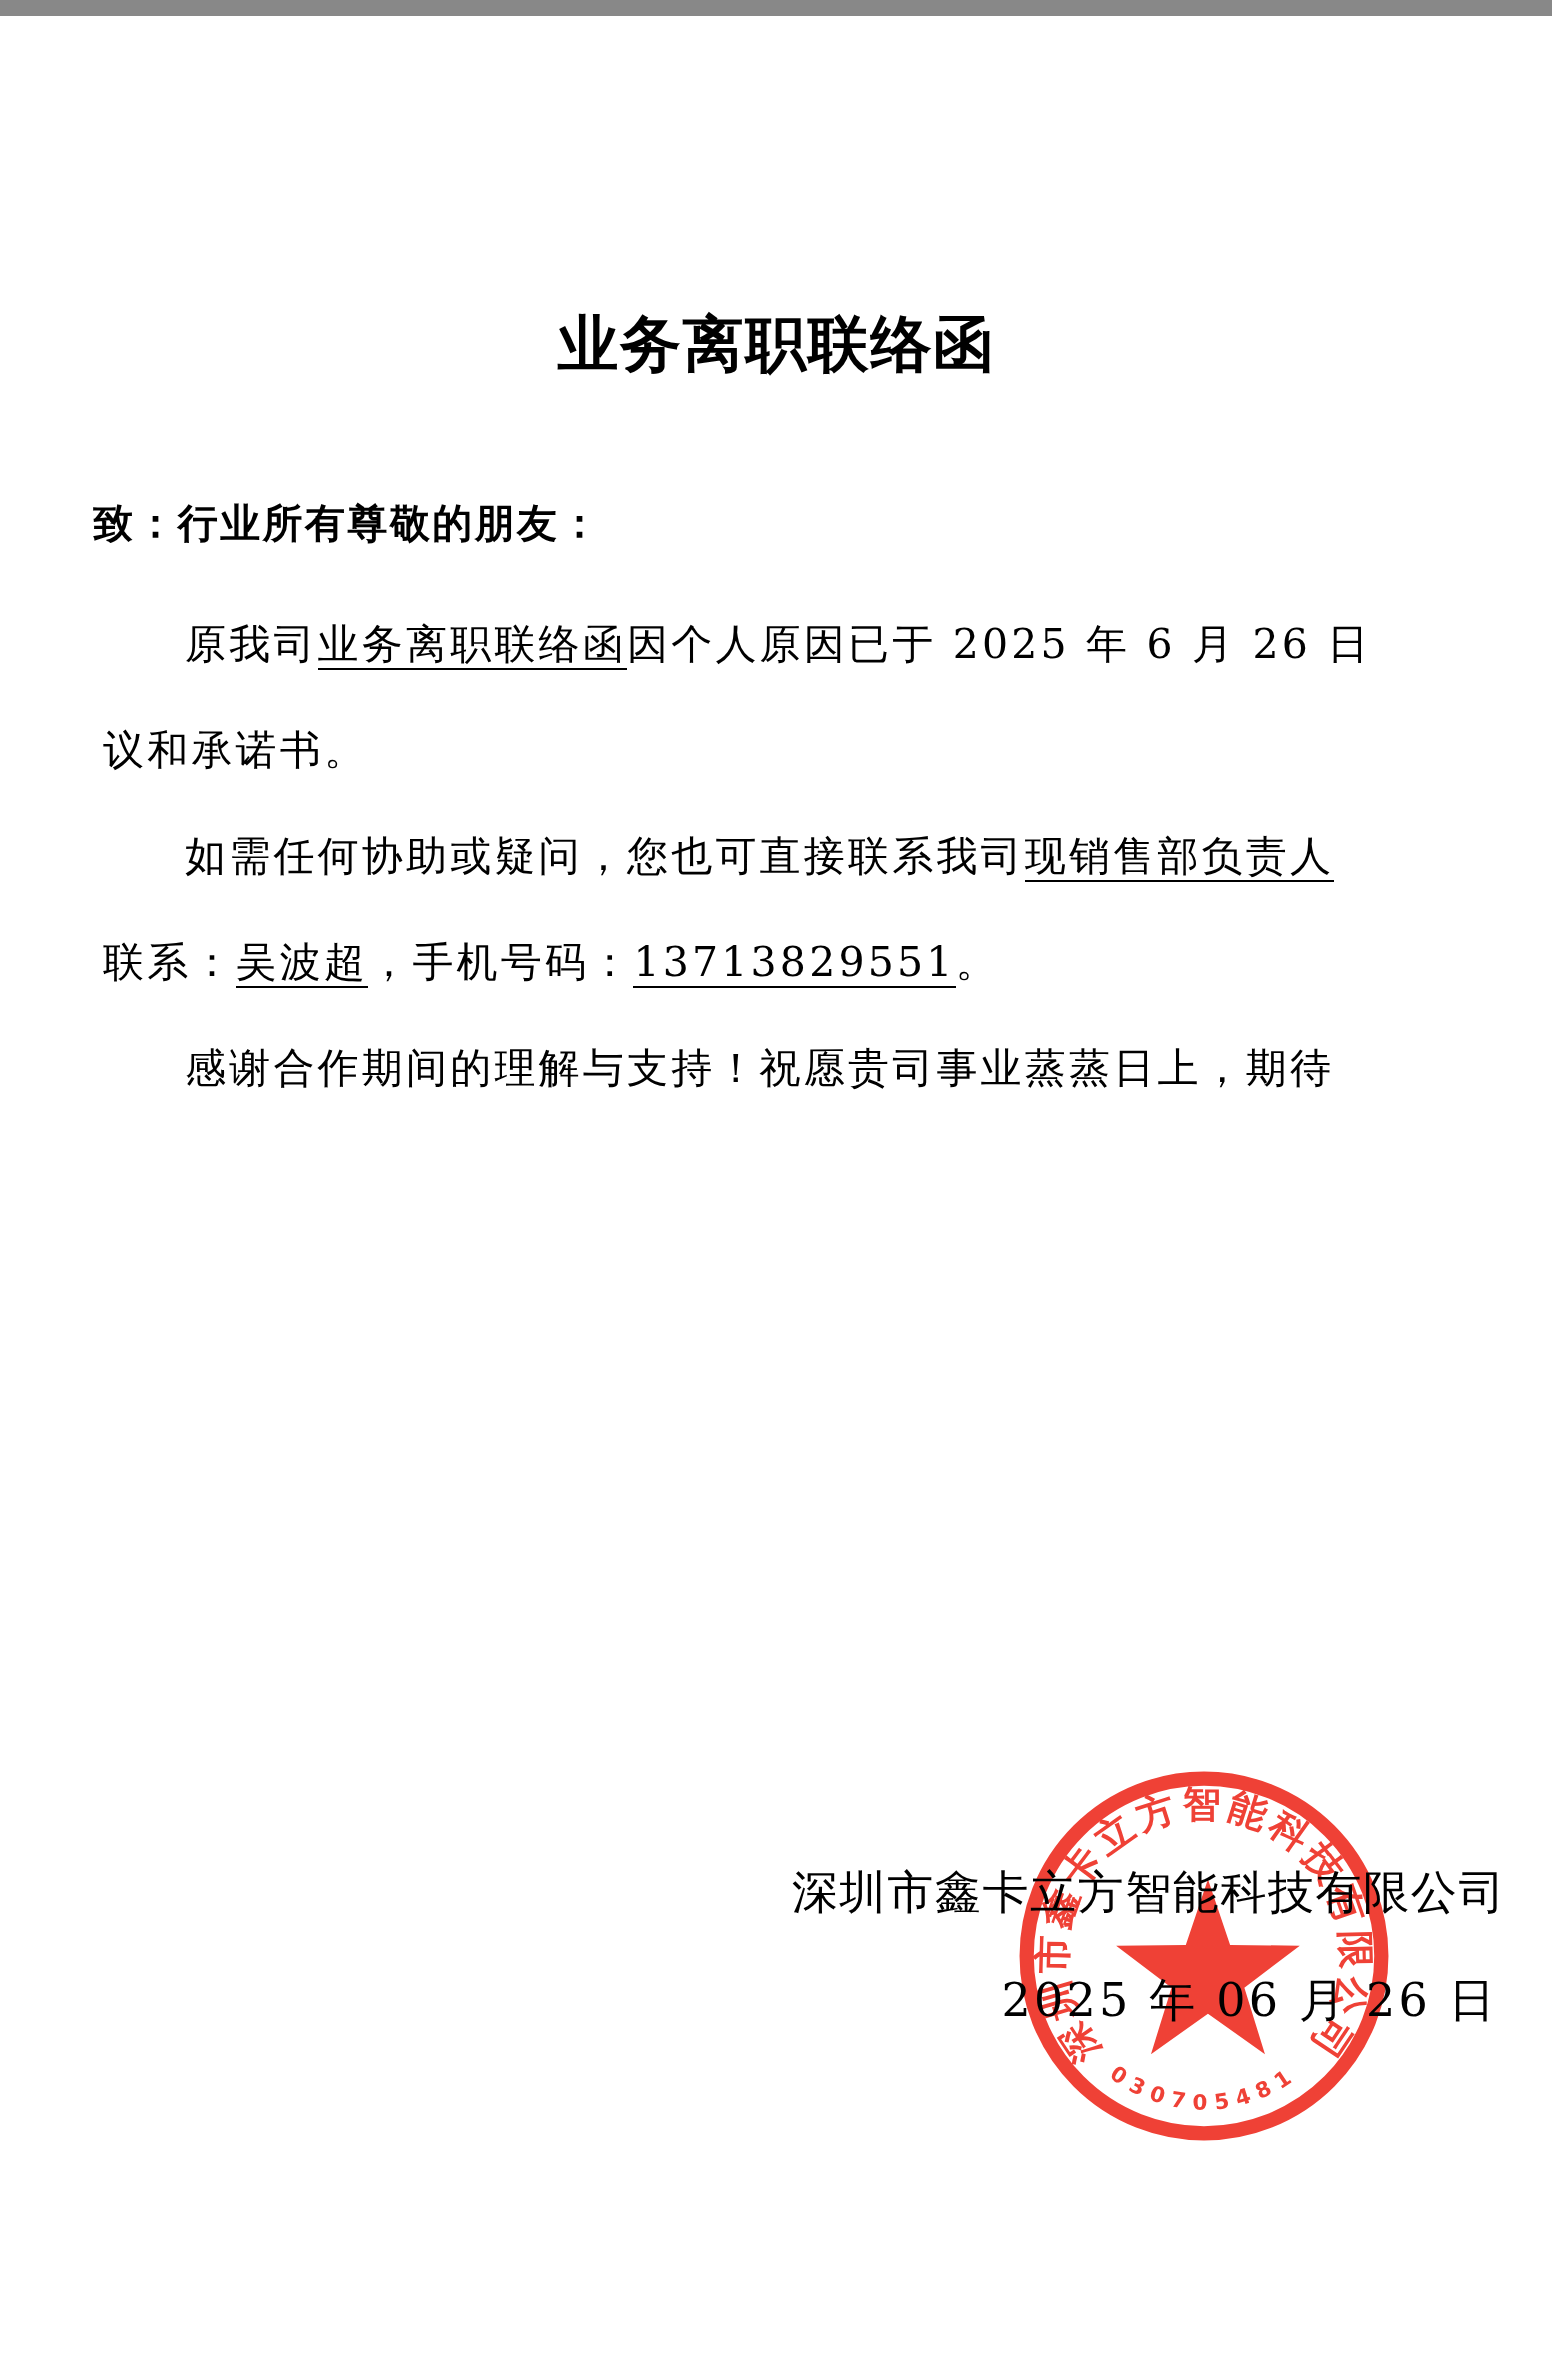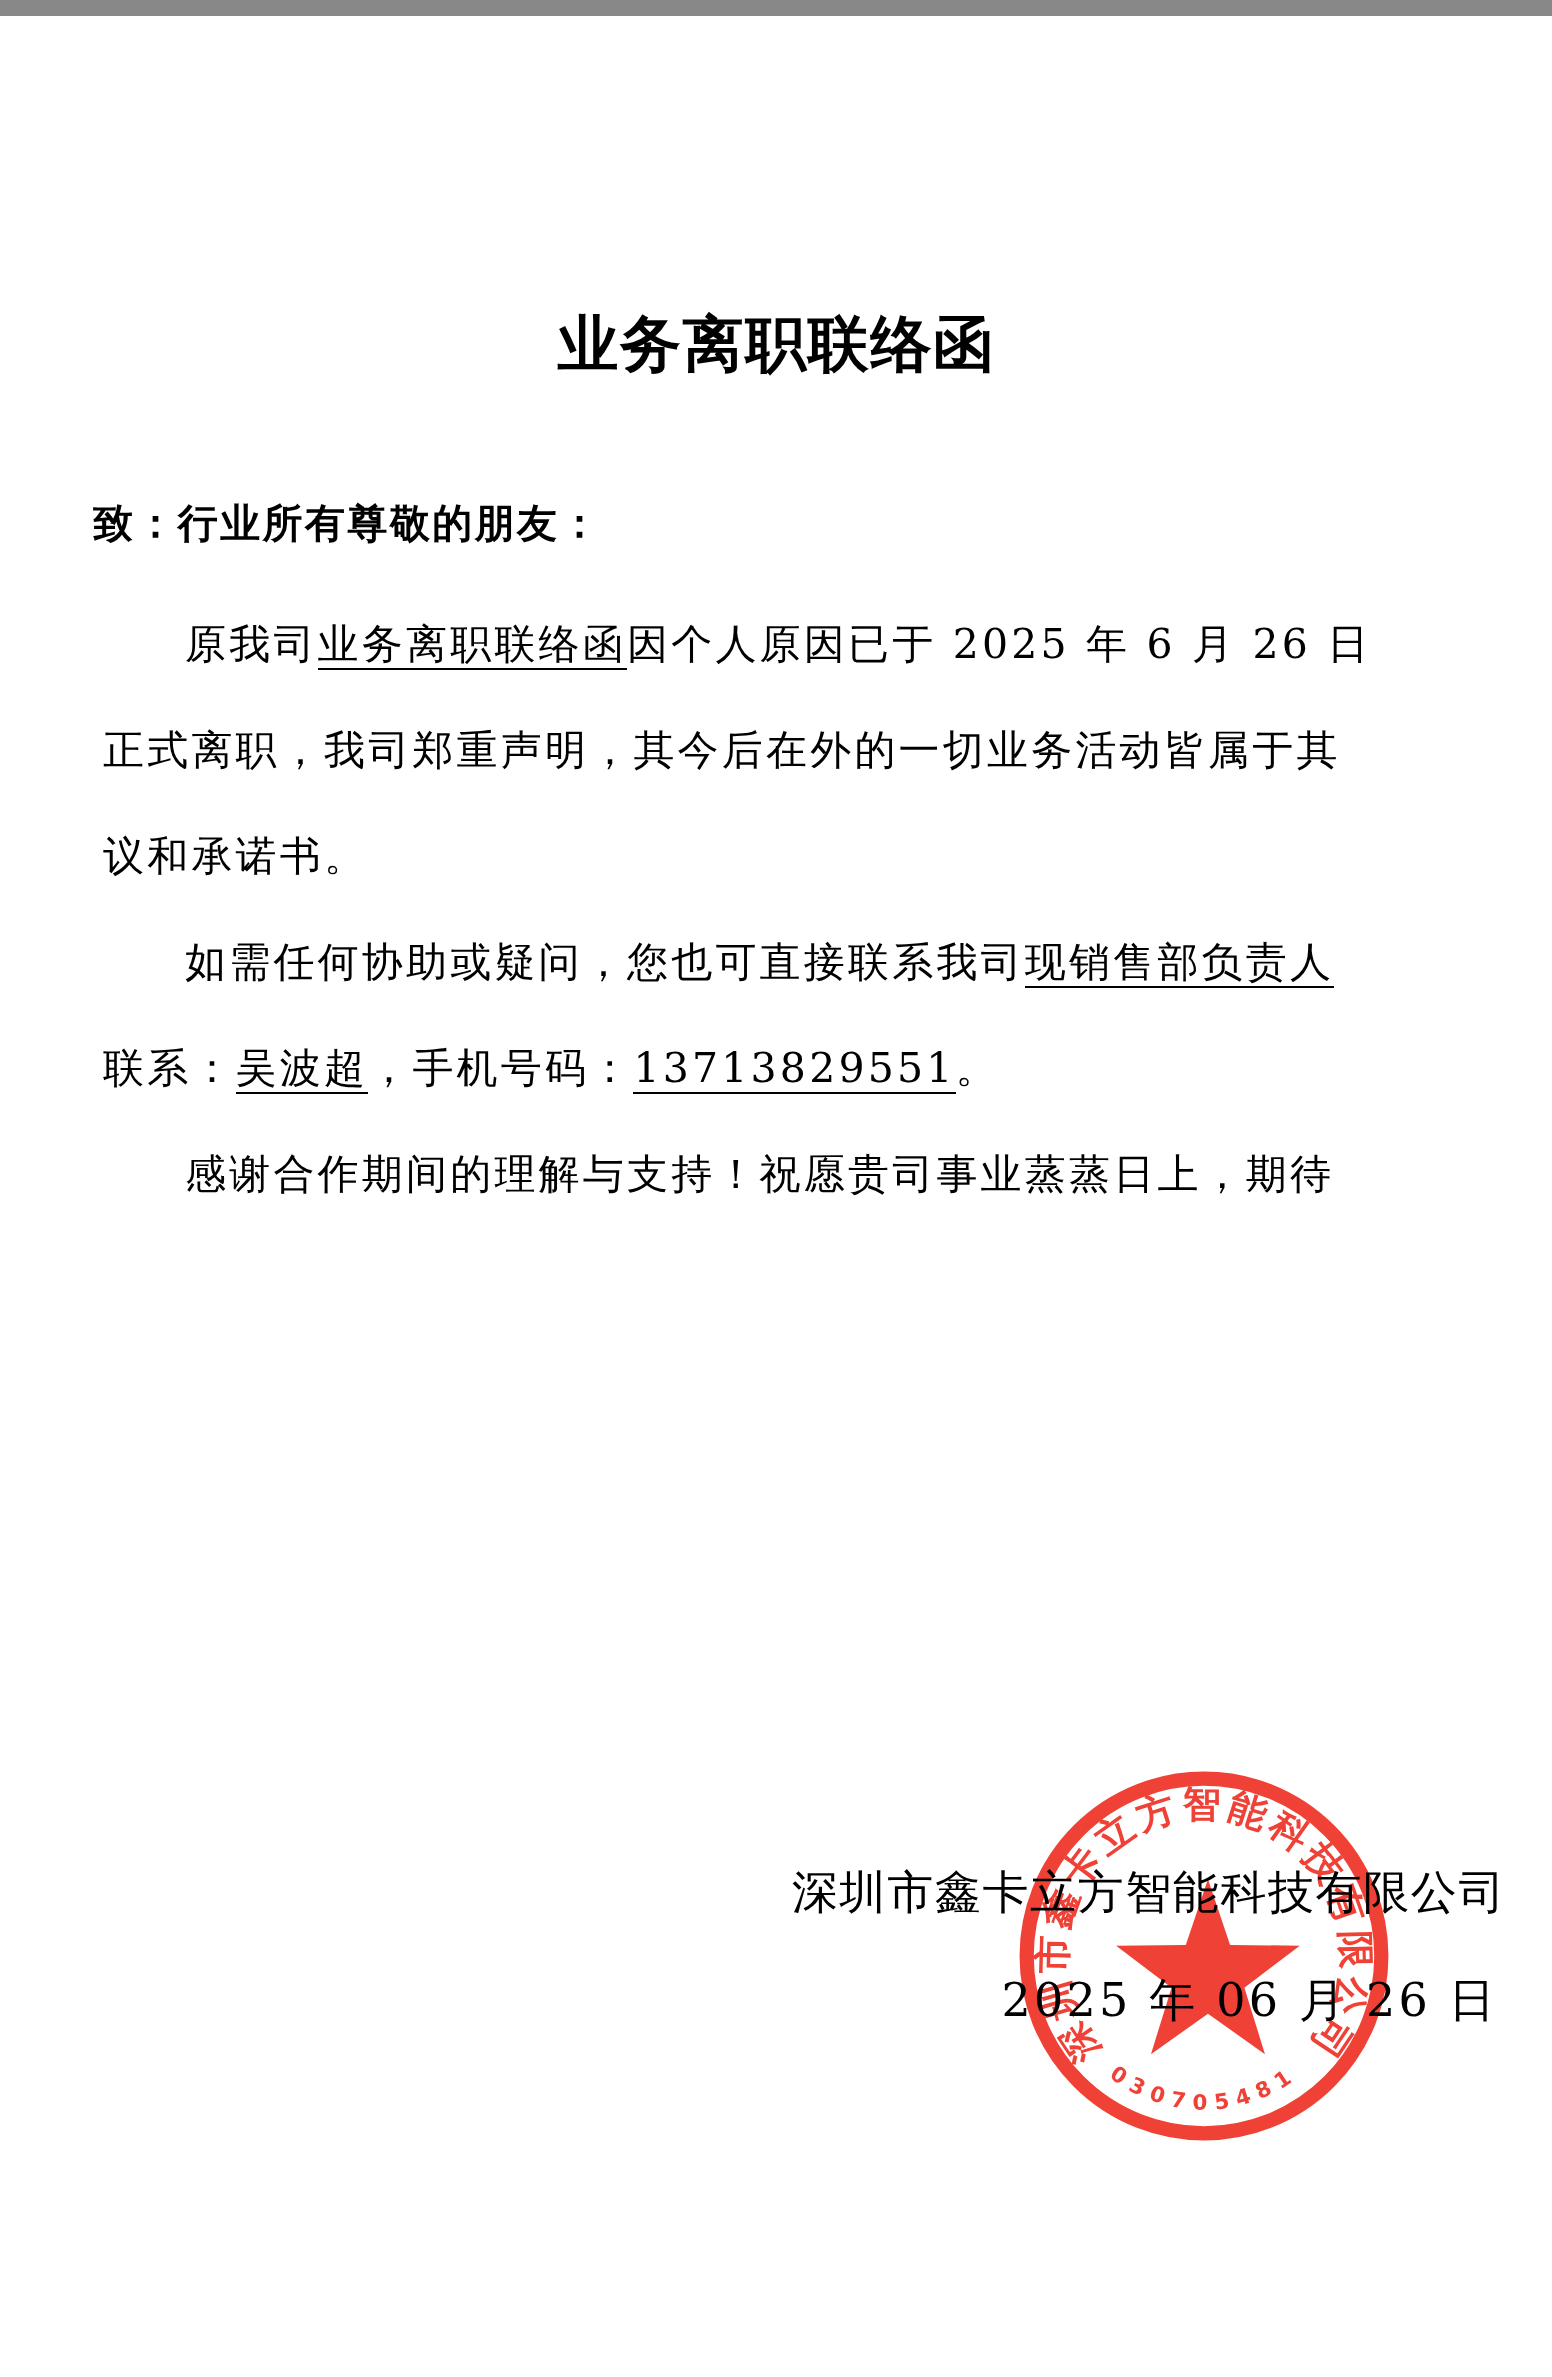--- a/index.html
+++ b/index.html
@@ -72,21 +72,20 @@
 <div class="page">
 
   <div class="doc-title">业务离职联络函</div>
 
   <div class="salutation">致：行业所有尊敬的朋友：</div>
 
   <div class="body-block">
 
     <div class="line"><span class="indent"></span><span>原我司</span><span class="u">业务离职联络函</span><span>因个人原因已于 2025 年 6 月 26 日</span></div>
 
-    <div class="line"><span>正式离职，我司郑重声明，其今后在外的一切业务活动皆属于其</span></div>
 
 
 
     <div class="line"><span>议和承诺书。</span></div>
 
     <div class="line"><span class="indent"></span><span>如需任何协助或疑问，您也可直接联系我司</span><span class="u">现销售部负责人</span></div>
 
     <div class="line"><span>联系：</span><span class="u">吴波超</span><span>，手机号码：</span><span class="u">13713829551</span><span>。</span></div>
 
     <div class="line"><span class="indent"></span><span>感谢合作期间的理解与支持！祝愿贵司事业蒸蒸日上，期待</span></div>

